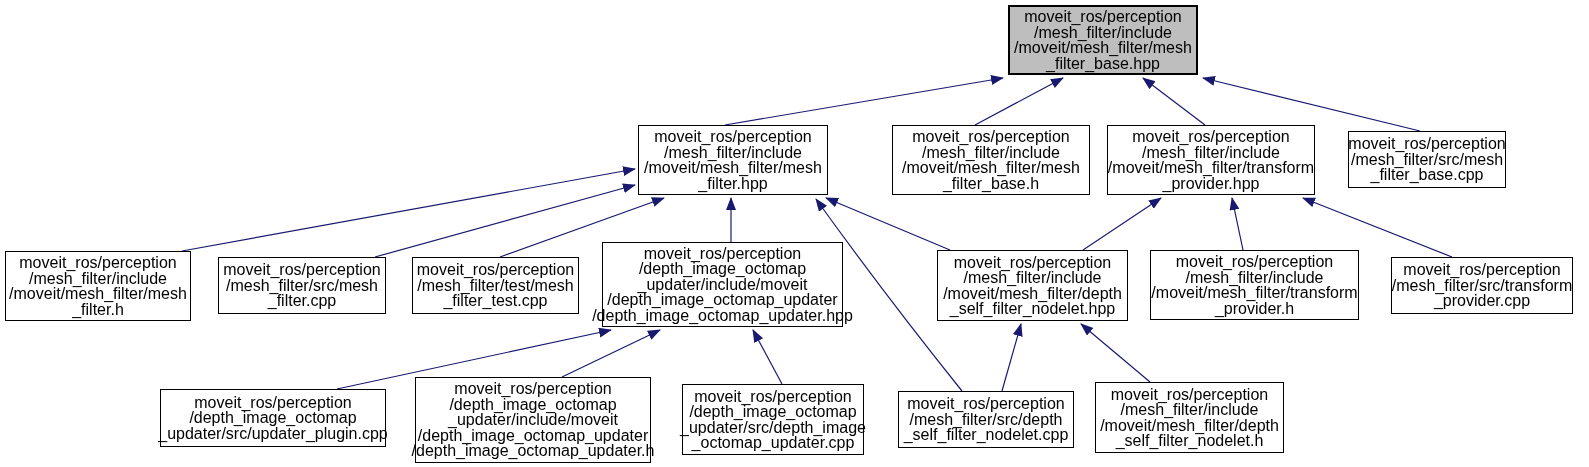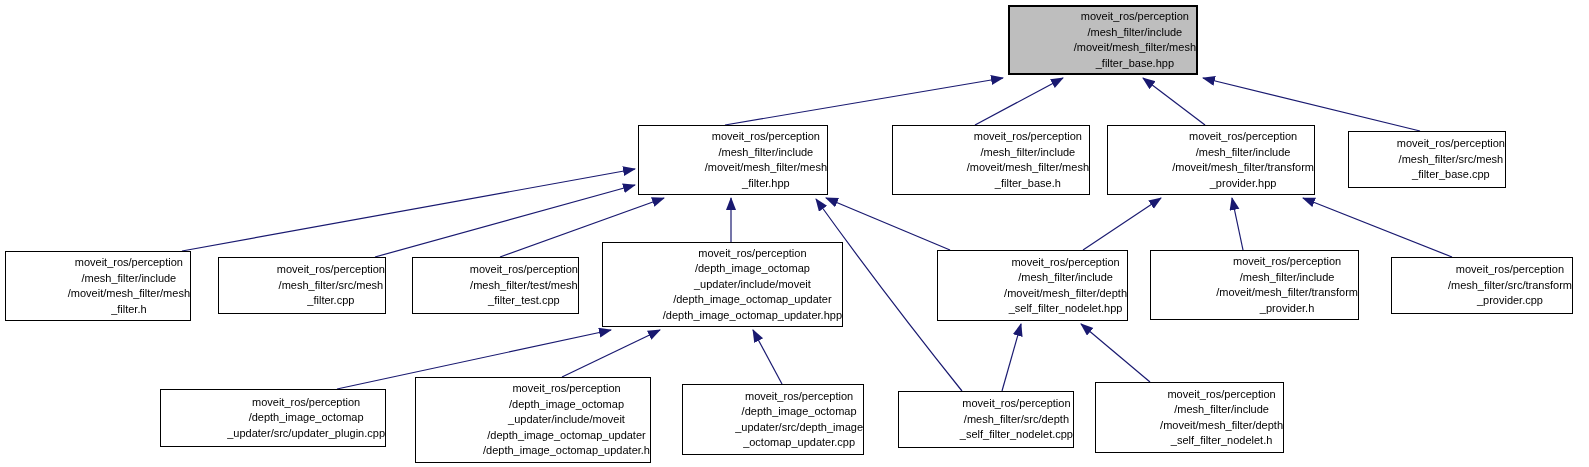--- a/index.html
+++ b/index.html
@@ -8,24 +8,24 @@
     font-family:"Liberation Sans", sans-serif;
     overflow:hidden;
   }
   #graph{position:absolute;inset:0;width:1589px;height:467px;}
   #edges{position:absolute;left:0;top:0;pointer-events:none;}
   .node{
     position:absolute;
     background:#ffffff;
     border:1.4px solid #000000;
     box-sizing:border-box;
-    display:flex;align-items:center;justify-content:flex-end;
+    display:flex;align-items:center;justify-content:center;
     text-align:center;
     white-space:pre;
-    font-size:11px;
+    font-size:16px;
     line-height:15.5px;
     color:#000000;
     cursor:pointer;
     z-index:2;
   }
   .node.root{
     background:#bebebe;
     border-width:2px;
   }
 </style>

